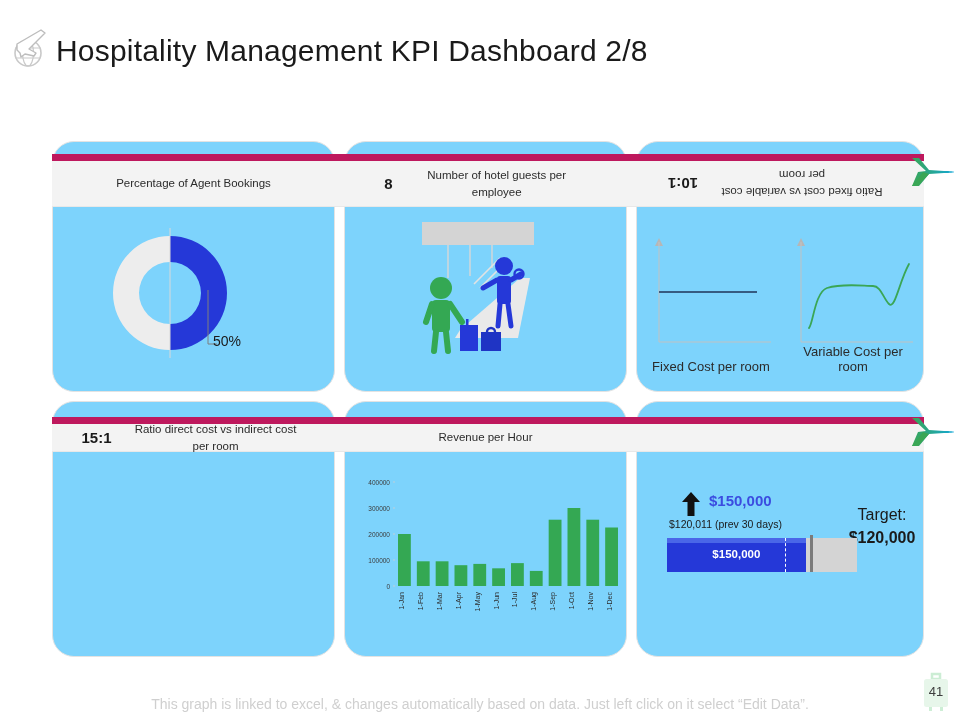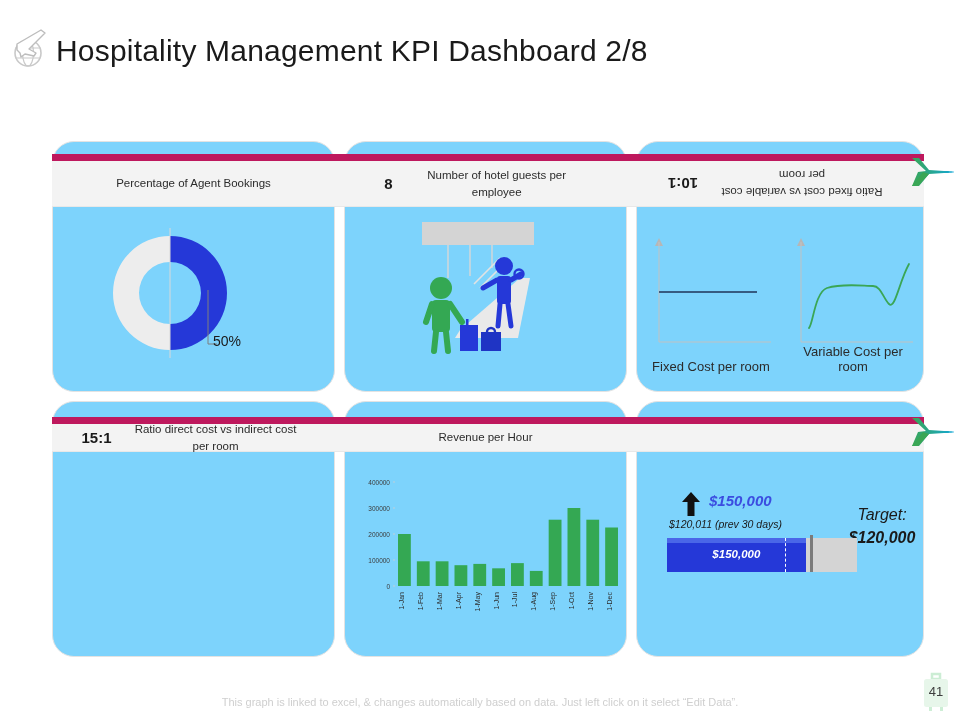--- a/index.html
+++ b/index.html
@@ -84,21 +84,21 @@
   .mini.right { left:150px; }
   .mini-cap {
     position:absolute; bottom:6px; width:100%;
     text-align:center; font-size:13px; color:#2b2b2b;
   }
 
   
   #barchart { position:absolute; left:4px; top:4px; width:278px; height:180px; }
 
   
-  #nrev { position:absolute; left:0; top:0; width:100%; height:100%;font-style:italic; }
+  #nrev { position:absolute; left:0; top:0; width:100%; height:100%; }
   #nrev-arrow { position:absolute; left:45px; top:22px; width:18px; height:24px; }
   #nrev-current {
     position:absolute; left:72px; top:22px;
     font-size:15px; font-weight:bold; color:#3b4ce0; white-space:nowrap;
   }
   #nrev-prev {
     position:absolute; left:32px; top:48px;
     font-size:10.5px; color:#1a1a1a; white-space:nowrap;
   }
   #nrev-target {
@@ -132,21 +132,21 @@
   }
 
   
   .plane { position:absolute; width:46px; height:40px; }
   #plane1 { left:910px; top:152px; }
   #plane2 { left:910px; top:412px; }
 
   
   #footer-note {
     position:absolute; left:0; top:696px; width:960px;
-    text-align:center; font-size:11px; color:#cfcfcf;
+    text-align:center; font-size:14px; color:#cfcfcf;
   }
   #page-badge { position:absolute; left:920px; top:672px; width:32px; height:40px; }
   #page-number {
     position:absolute; left:920px; top:684px; width:32px;
     text-align:center; font-size:13px; color:#3d3d3d;
   }
 </style>
 </head>
 <body>
 

